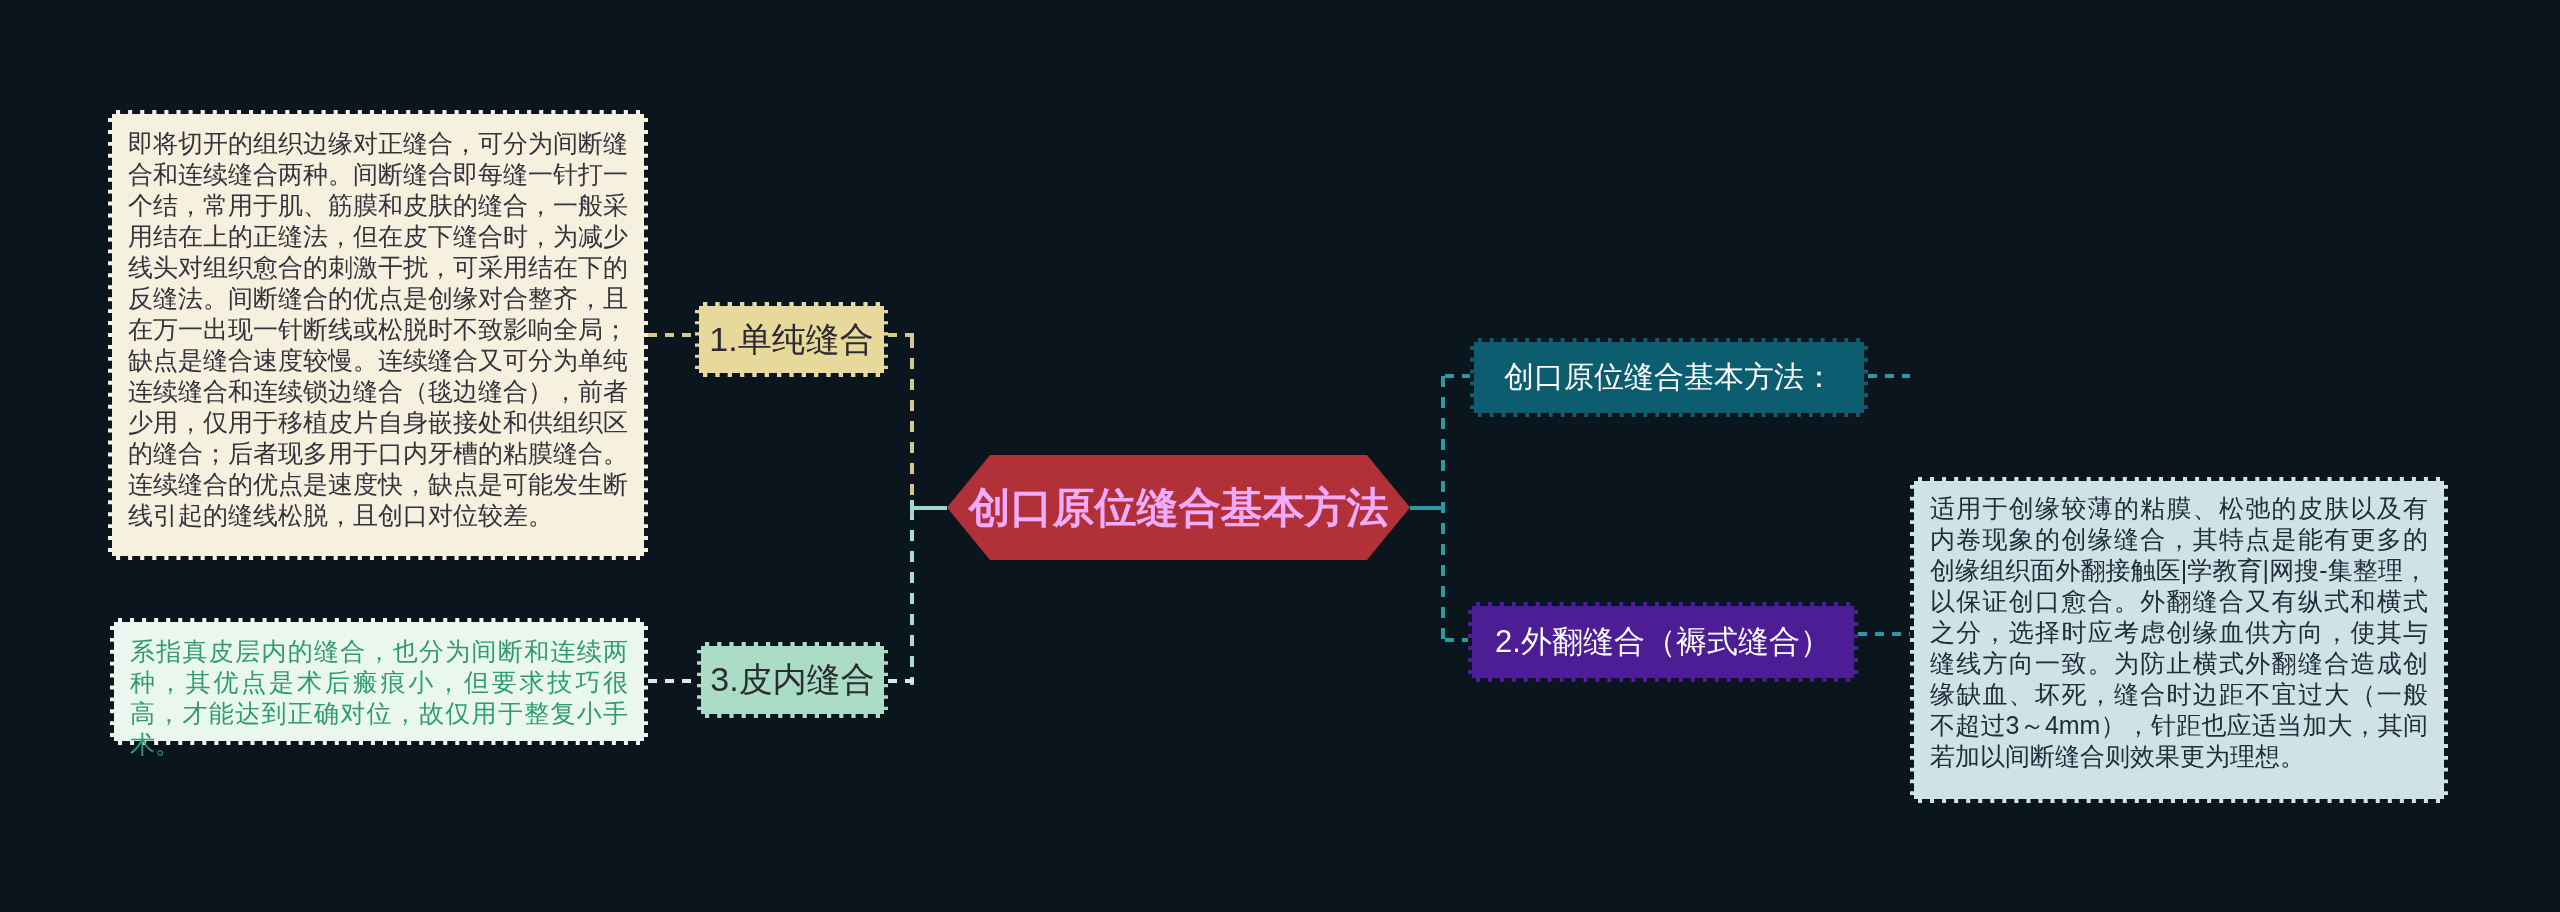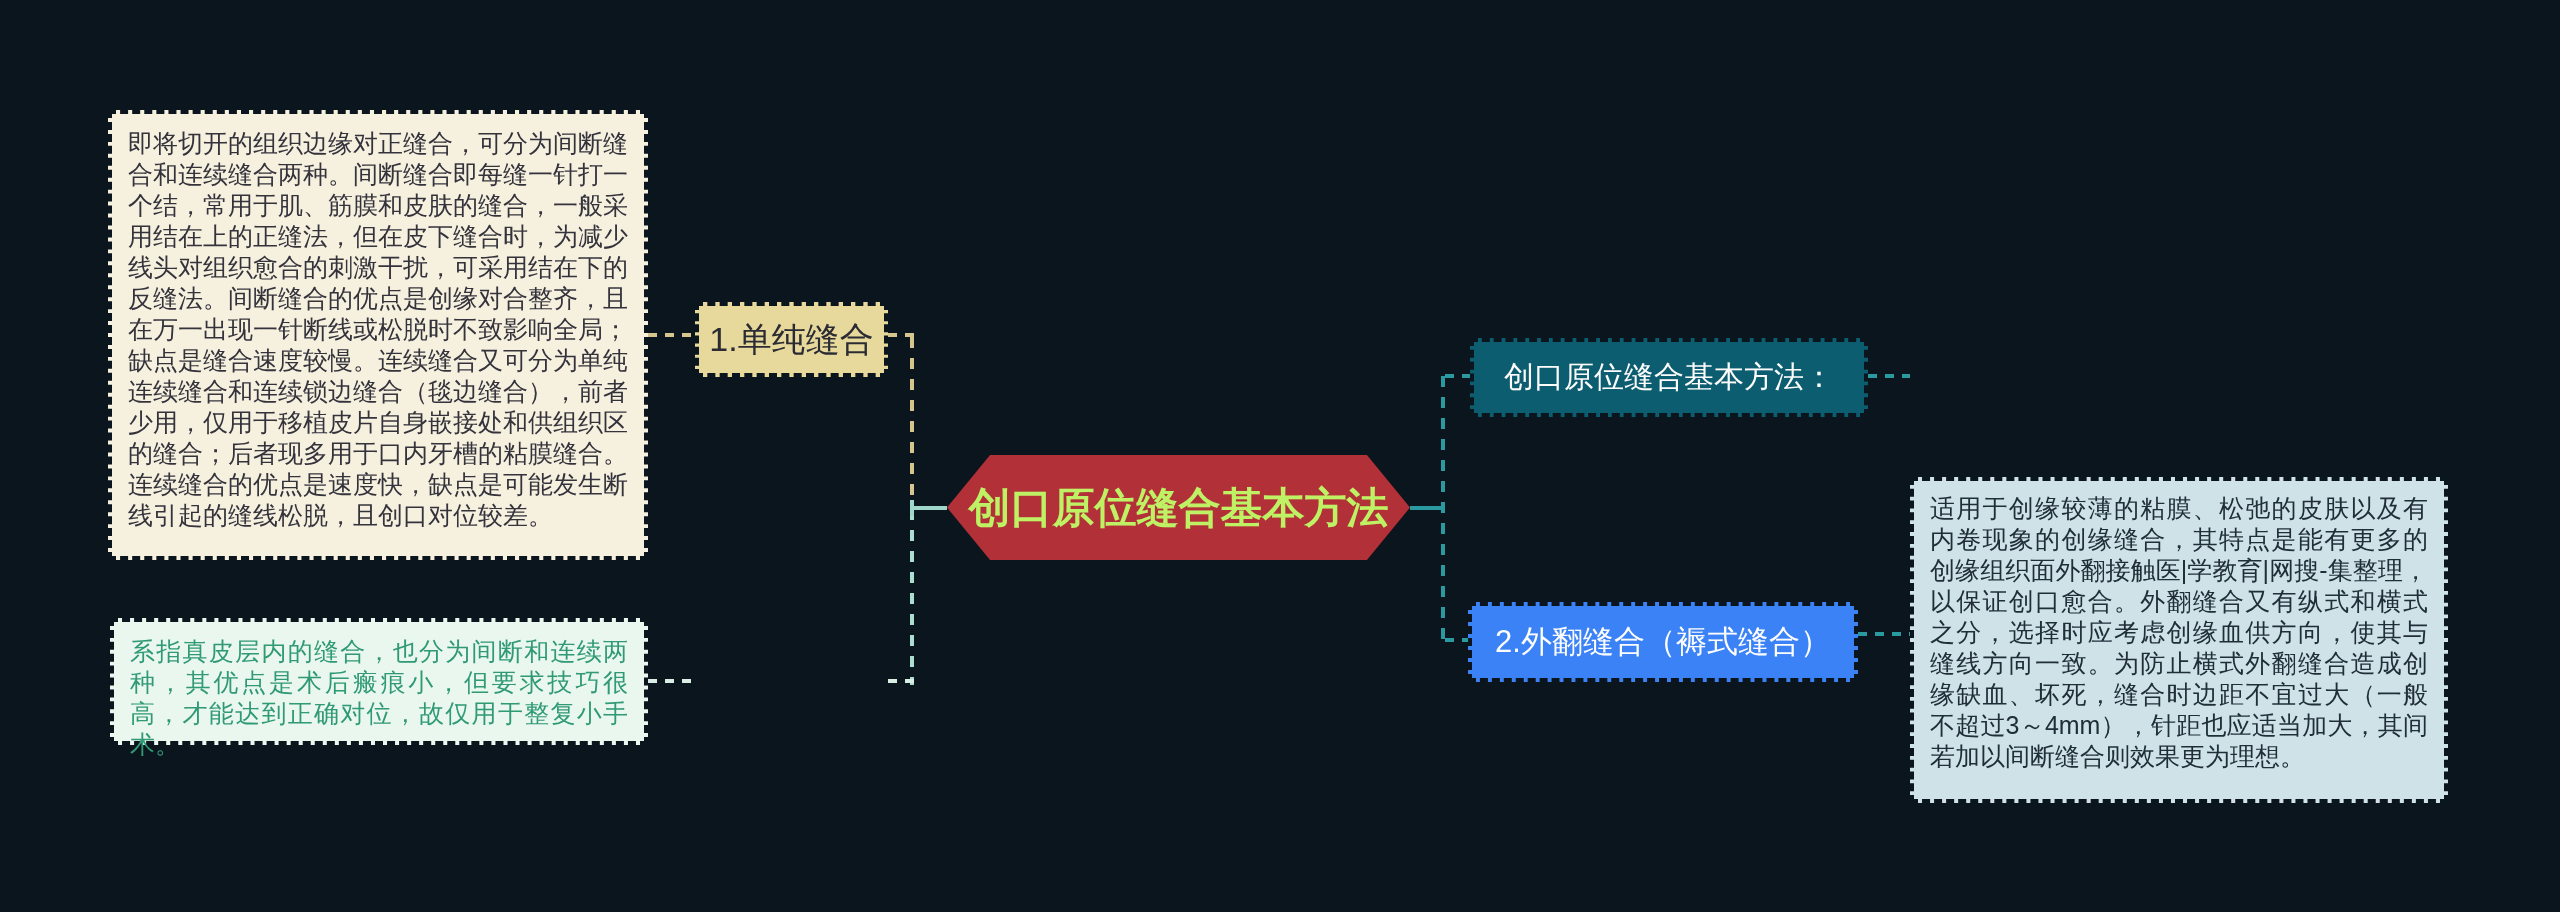--- a/index.html
+++ b/index.html
@@ -25,25 +25,25 @@
   
   .node{
     position:absolute;box-sizing:border-box;
     border:4px dashed #0b151d;
     display:flex;align-items:center;justify-content:center;
     white-space:nowrap;
   }
   #node-1{left:695px;top:302px;width:193px;height:75px;background:#e7d89c;color:#2b2b33;font-size:34px;}
   #node-3{left:697px;top:642px;width:191px;height:76px;background:#abdcc6;color:#2b2b33;font-size:34px;}
   #node-head{left:1470px;top:338px;width:398px;height:79px;background:#0d5d71;color:#fdfdfd;font-size:30px;text-align:center;}
-  #node-2{left:1468px;top:602px;width:390px;height:80px;background:#3b82f6;color:#fdfdfd;font-size:31px;}
+  #node-2{left:1468px;top:602px;width:390px;height:80px;background:#4c1d95;color:#fdfdfd;font-size:31px;}
   
   #center-node{
     position:absolute;left:947px;top:455px;width:463px;height:105px;
-    background:#b23138;color:#bef264;
+    background:#b23138;color:#f0abfc;
     clip-path:polygon(0% 50%,9.3% 0%,90.7% 0%,100% 50%,90.7% 100%,9.3% 100%);
     display:flex;align-items:center;justify-content:center;
     font-size:42px;font-weight:600;white-space:nowrap;
   }
   
   .h-dash{position:absolute;height:4px;background:repeating-linear-gradient(90deg,var(--c) 0 9px,transparent 9px 17px);}
   .v-dash{position:absolute;width:4px;background:repeating-linear-gradient(180deg,var(--c) 0 11px,transparent 11px 21px);}
   .solid{position:absolute;}
 </style>
 </head>
@@ -66,20 +66,21 @@
   <div class="h-dash" style="--c:#2b9aa0;left:1445px;top:638px;width:23px;"></div>
   <div class="h-dash" style="--c:#2b9aa0;left:1868px;top:374px;width:42px;"></div>
   <div class="h-dash" style="--c:#2b9aa0;left:1858px;top:632px;width:52px;"></div>
 
   <div class="block block-mint" id="desc-3">系指真皮层内的缝合，也分为间断和连续两种，其优点是术后瘢痕小，但要求技巧很高，才能达到正确对位，故仅用于整复小手术。</div>
 
   <div class="block block-cream" id="desc-1">即将切开的组织边缘对正缝合，可分为间断缝合和连续缝合两种。间断缝合即每缝一针打一个结，常用于肌、筋膜和皮肤的缝合，一般采用结在上的正缝法，但在皮下缝合时，为减少线头对组织愈合的刺激干扰，可采用结在下的反缝法。间断缝合的优点是创缘对合整齐，且在万一出现一针断线或松脱时不致影响全局；缺点是缝合速度较慢。连续缝合又可分为单纯连续缝合和连续锁边缝合（毯边缝合），前者少用，仅用于移植皮片自身嵌接处和供组织区的缝合；后者现多用于口内牙槽的粘膜缝合。连续缝合的优点是速度快，缺点是可能发生断线引起的缝线松脱，且创口对位较差。</div>
 
   <div class="node" id="node-1">1.单纯缝合</div>
 
+  <div class="node" id="node-3">3.皮内缝合</div>
 
   <div id="center-node">创口原位缝合基本方法</div>
 
   <div class="node" id="node-head">创口原位缝合基本方法：</div>
 
   <div class="node" id="node-2">2.外翻缝合（褥式缝合）</div>
 
 
   <div class="block block-blue" id="desc-2">适用于创缘较薄的粘膜、松弛的皮肤以及有内卷现象的创缘缝合，其特点是能有更多的创缘组织面外翻接触医|学教育|网搜-集整理，以保证创口愈合。外翻缝合又有纵式和横式之分，选择时应考虑创缘血供方向，使其与缝线方向一致。为防止横式外翻缝合造成创缘缺血、坏死，缝合时边距不宜过大（一般不超过3～4mm），针距也应适当加大，其间若加以间断缝合则效果更为理想。</div>
 

